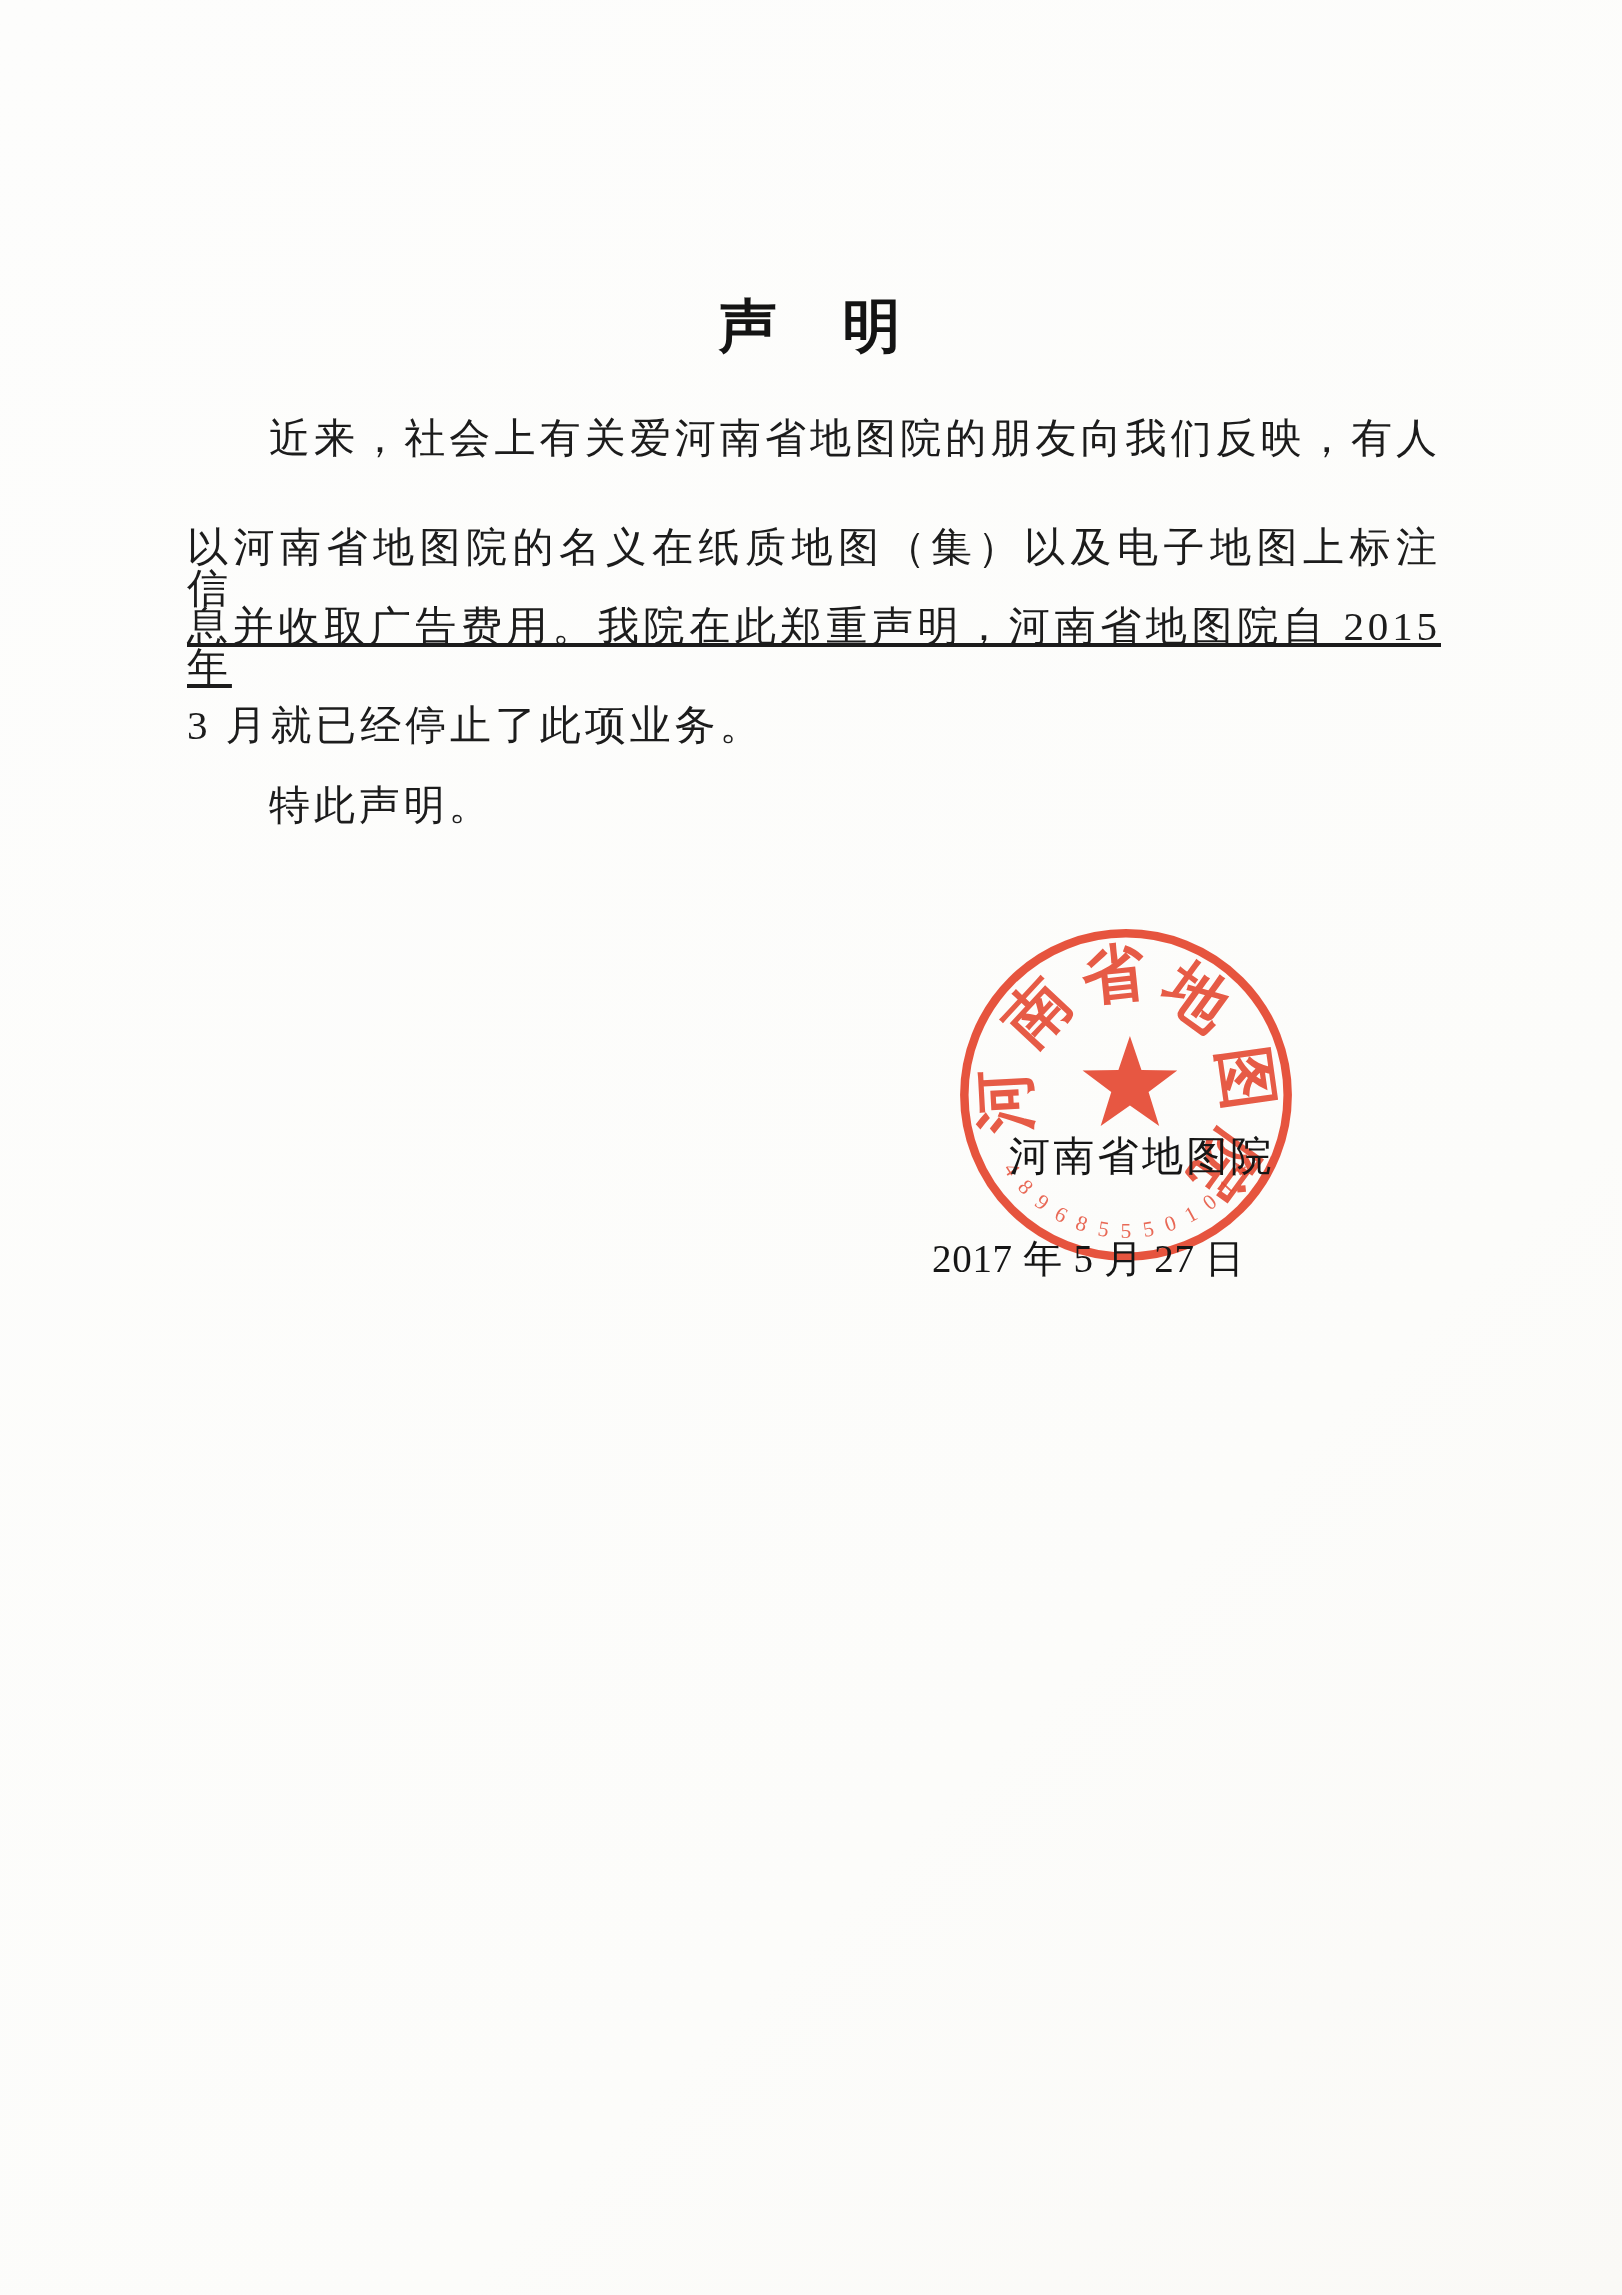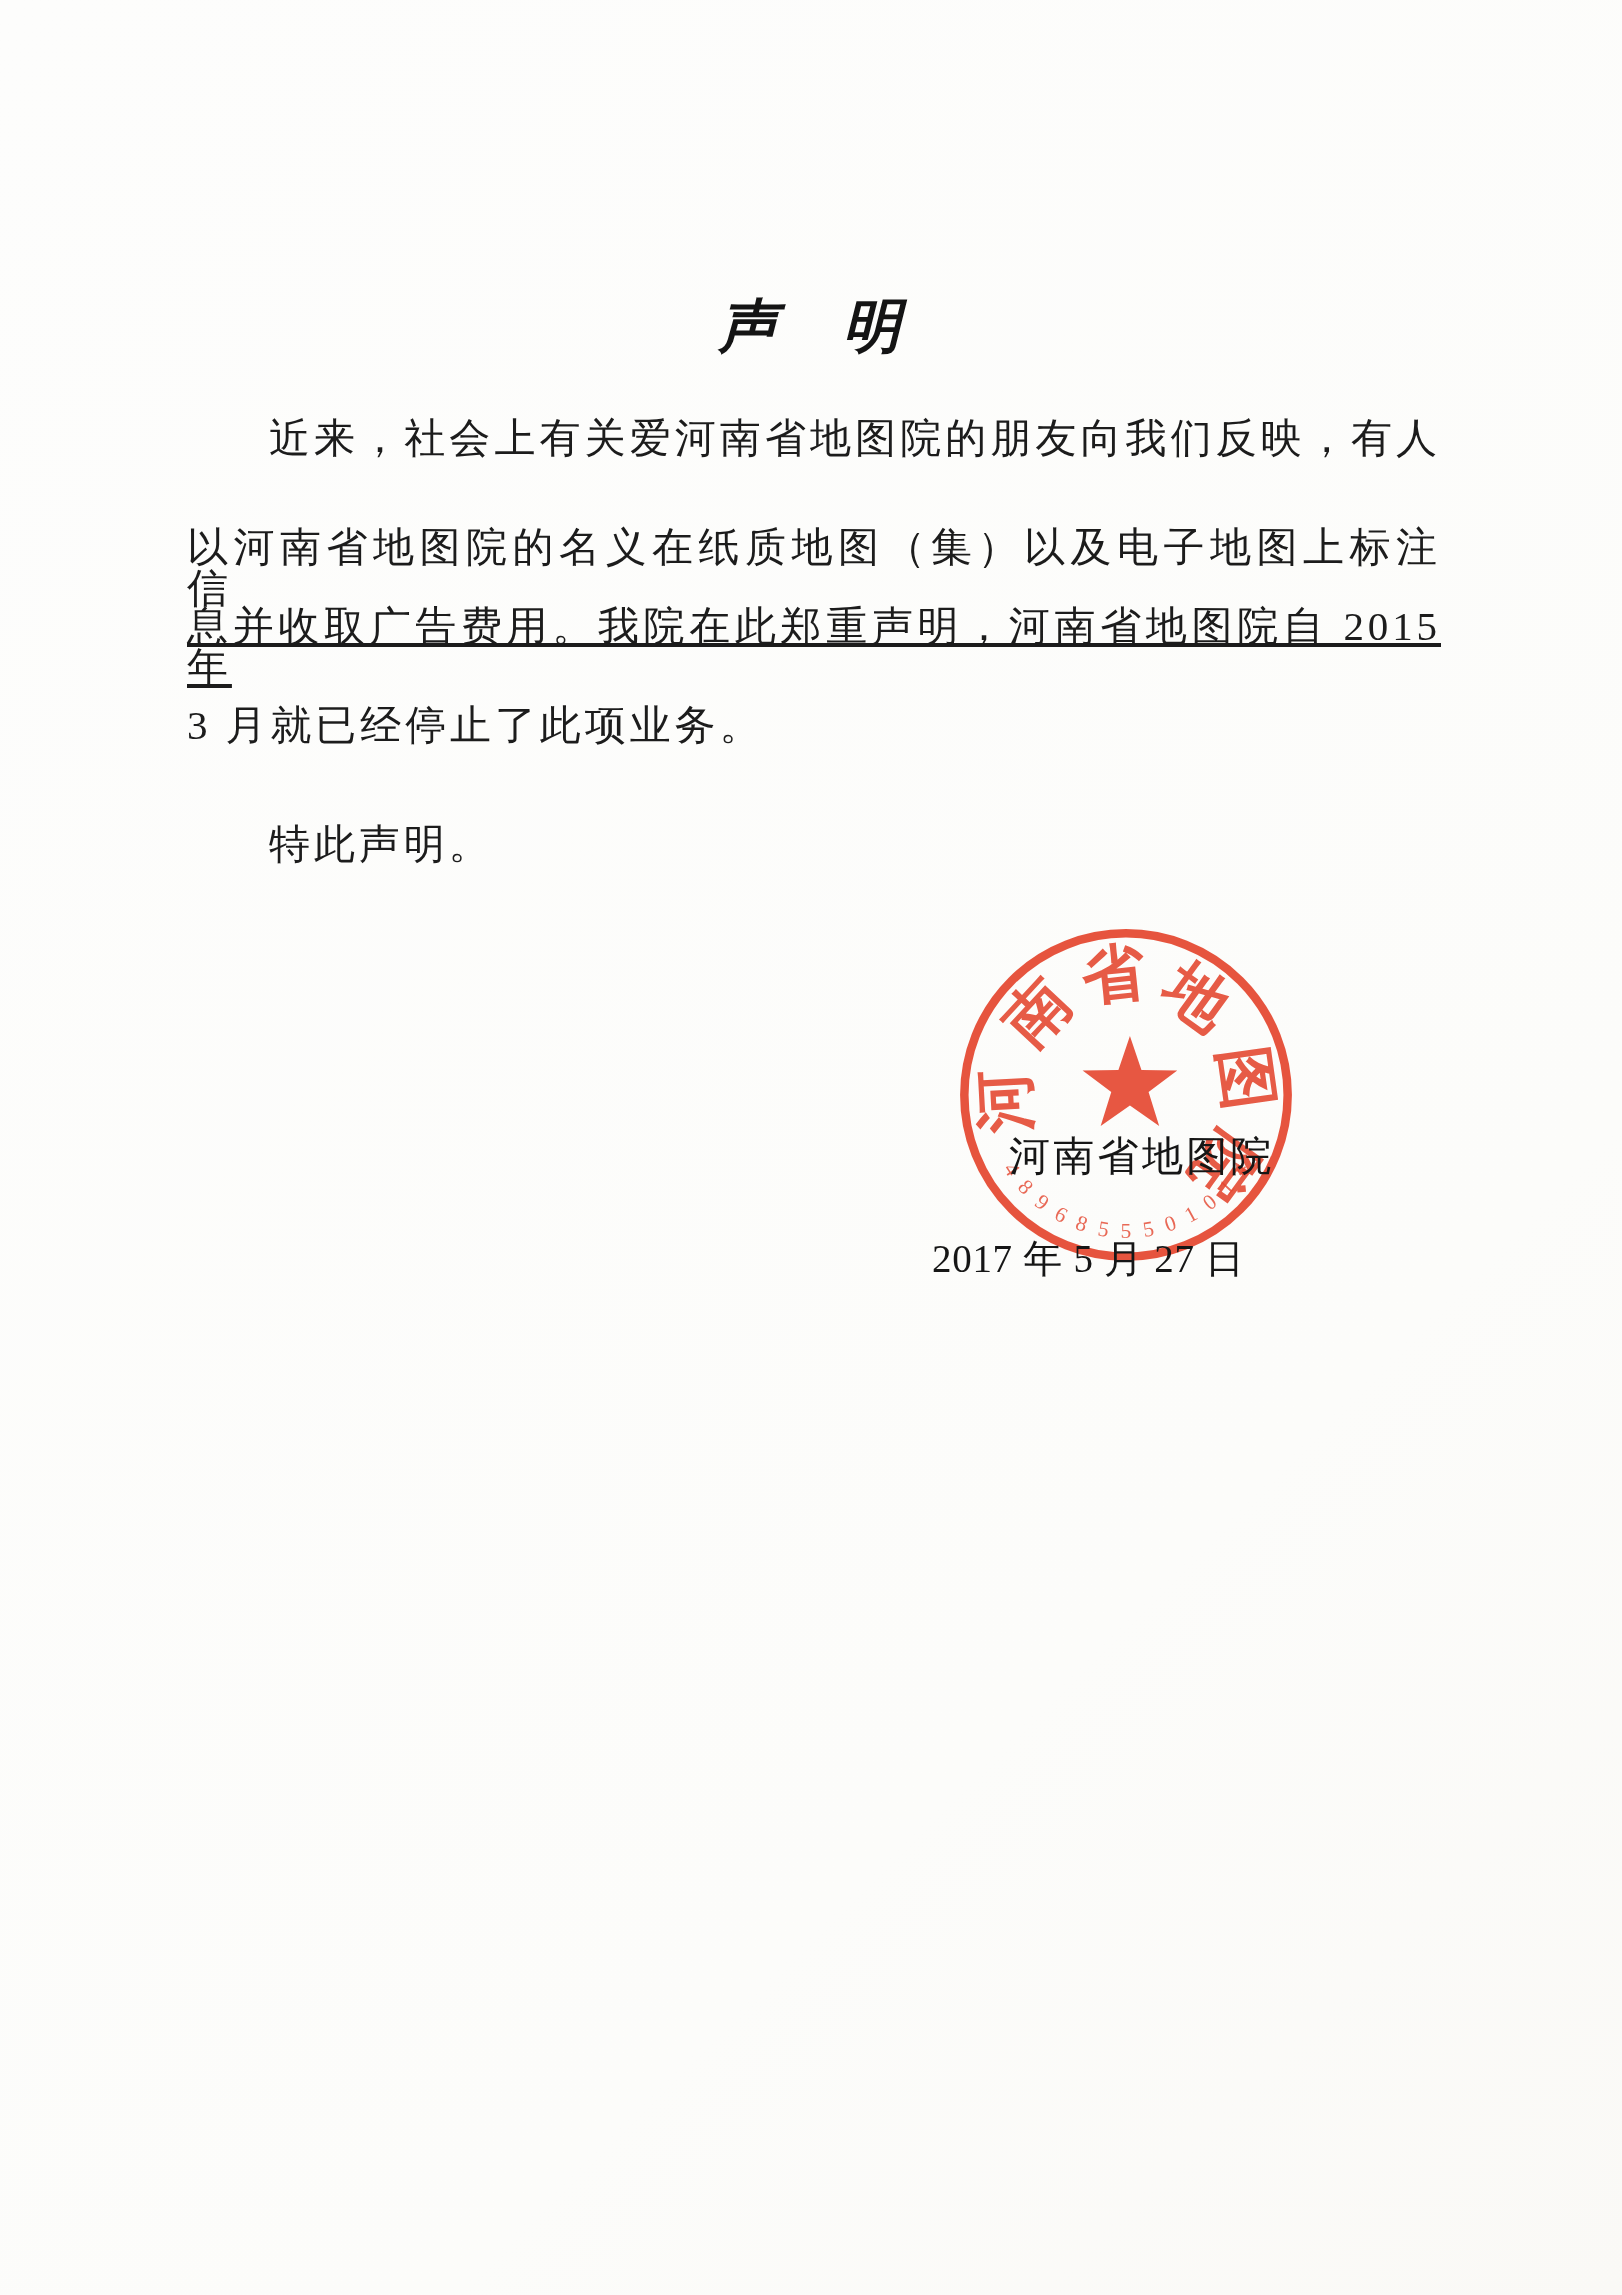--- a/index.html
+++ b/index.html
@@ -21,21 +21,20 @@
     position: absolute;
     top: 288px;
     left: 0;
     width: 100%;
     margin: 0;
     text-align: center;
     font-size: 58px;
     font-weight: bold;
     letter-spacing: 3.9px;
     color: #141414;
-    font-style: italic;
   }
   .body-line {
     position: absolute;
     left: 187px;
     width: 1254px;
     font-size: 41px;
     line-height: 1;
     letter-spacing: 3.9px;
     white-space: nowrap;
     color: #1c1c1c;
@@ -45,21 +44,21 @@
     text-align: justify;
     text-align-last: justify;
   }
   .body-line.first {
     text-indent: 82px;
   }
   .l1 { top: 418px; }
   .l2 { top: 527px; }
   .l3 { top: 606px; text-decoration: underline; }
   .l4 { top: 705px; }
-  .l5 { top: 824px; text-indent: 82px; }
+  .l5 { top: 785px; text-indent: 82px; }
 
   .seal {
     position: absolute;
     left: 946px;
     top: 915px;
     width: 360px;
     height: 360px;
   }
   .seal .ring-char {
     font-family: "Liberation Serif", "DejaVu Serif", serif;

